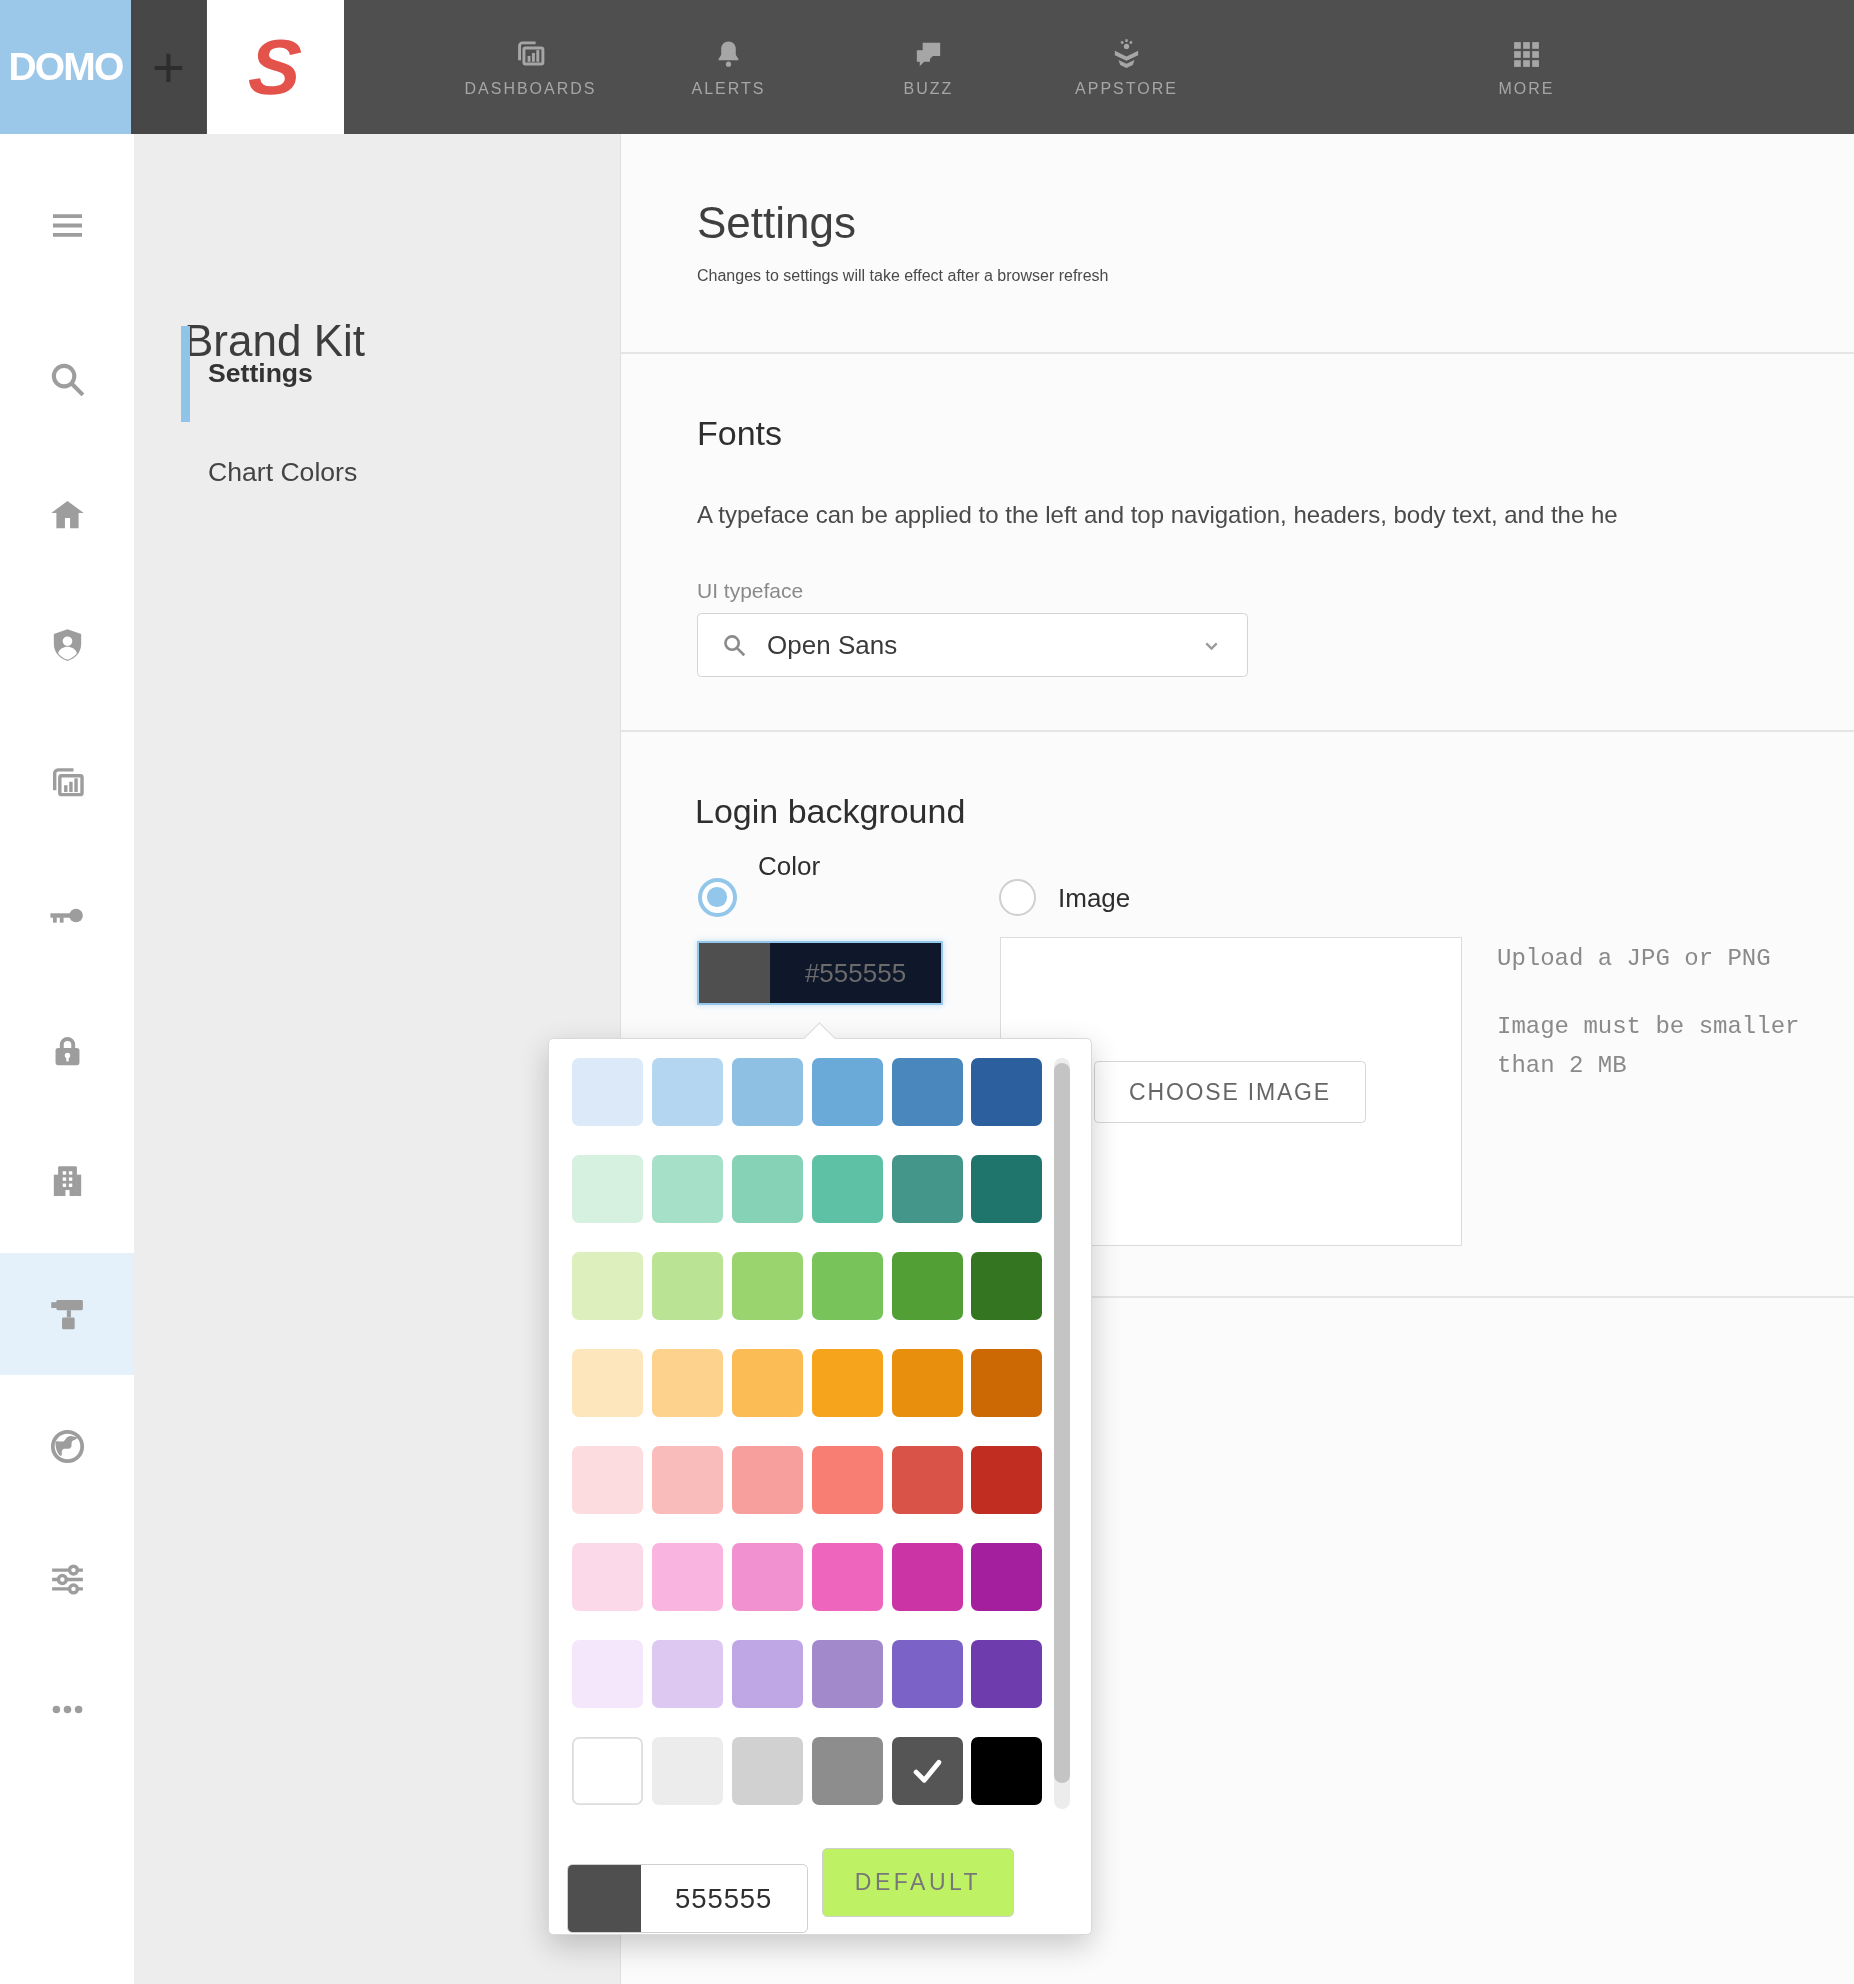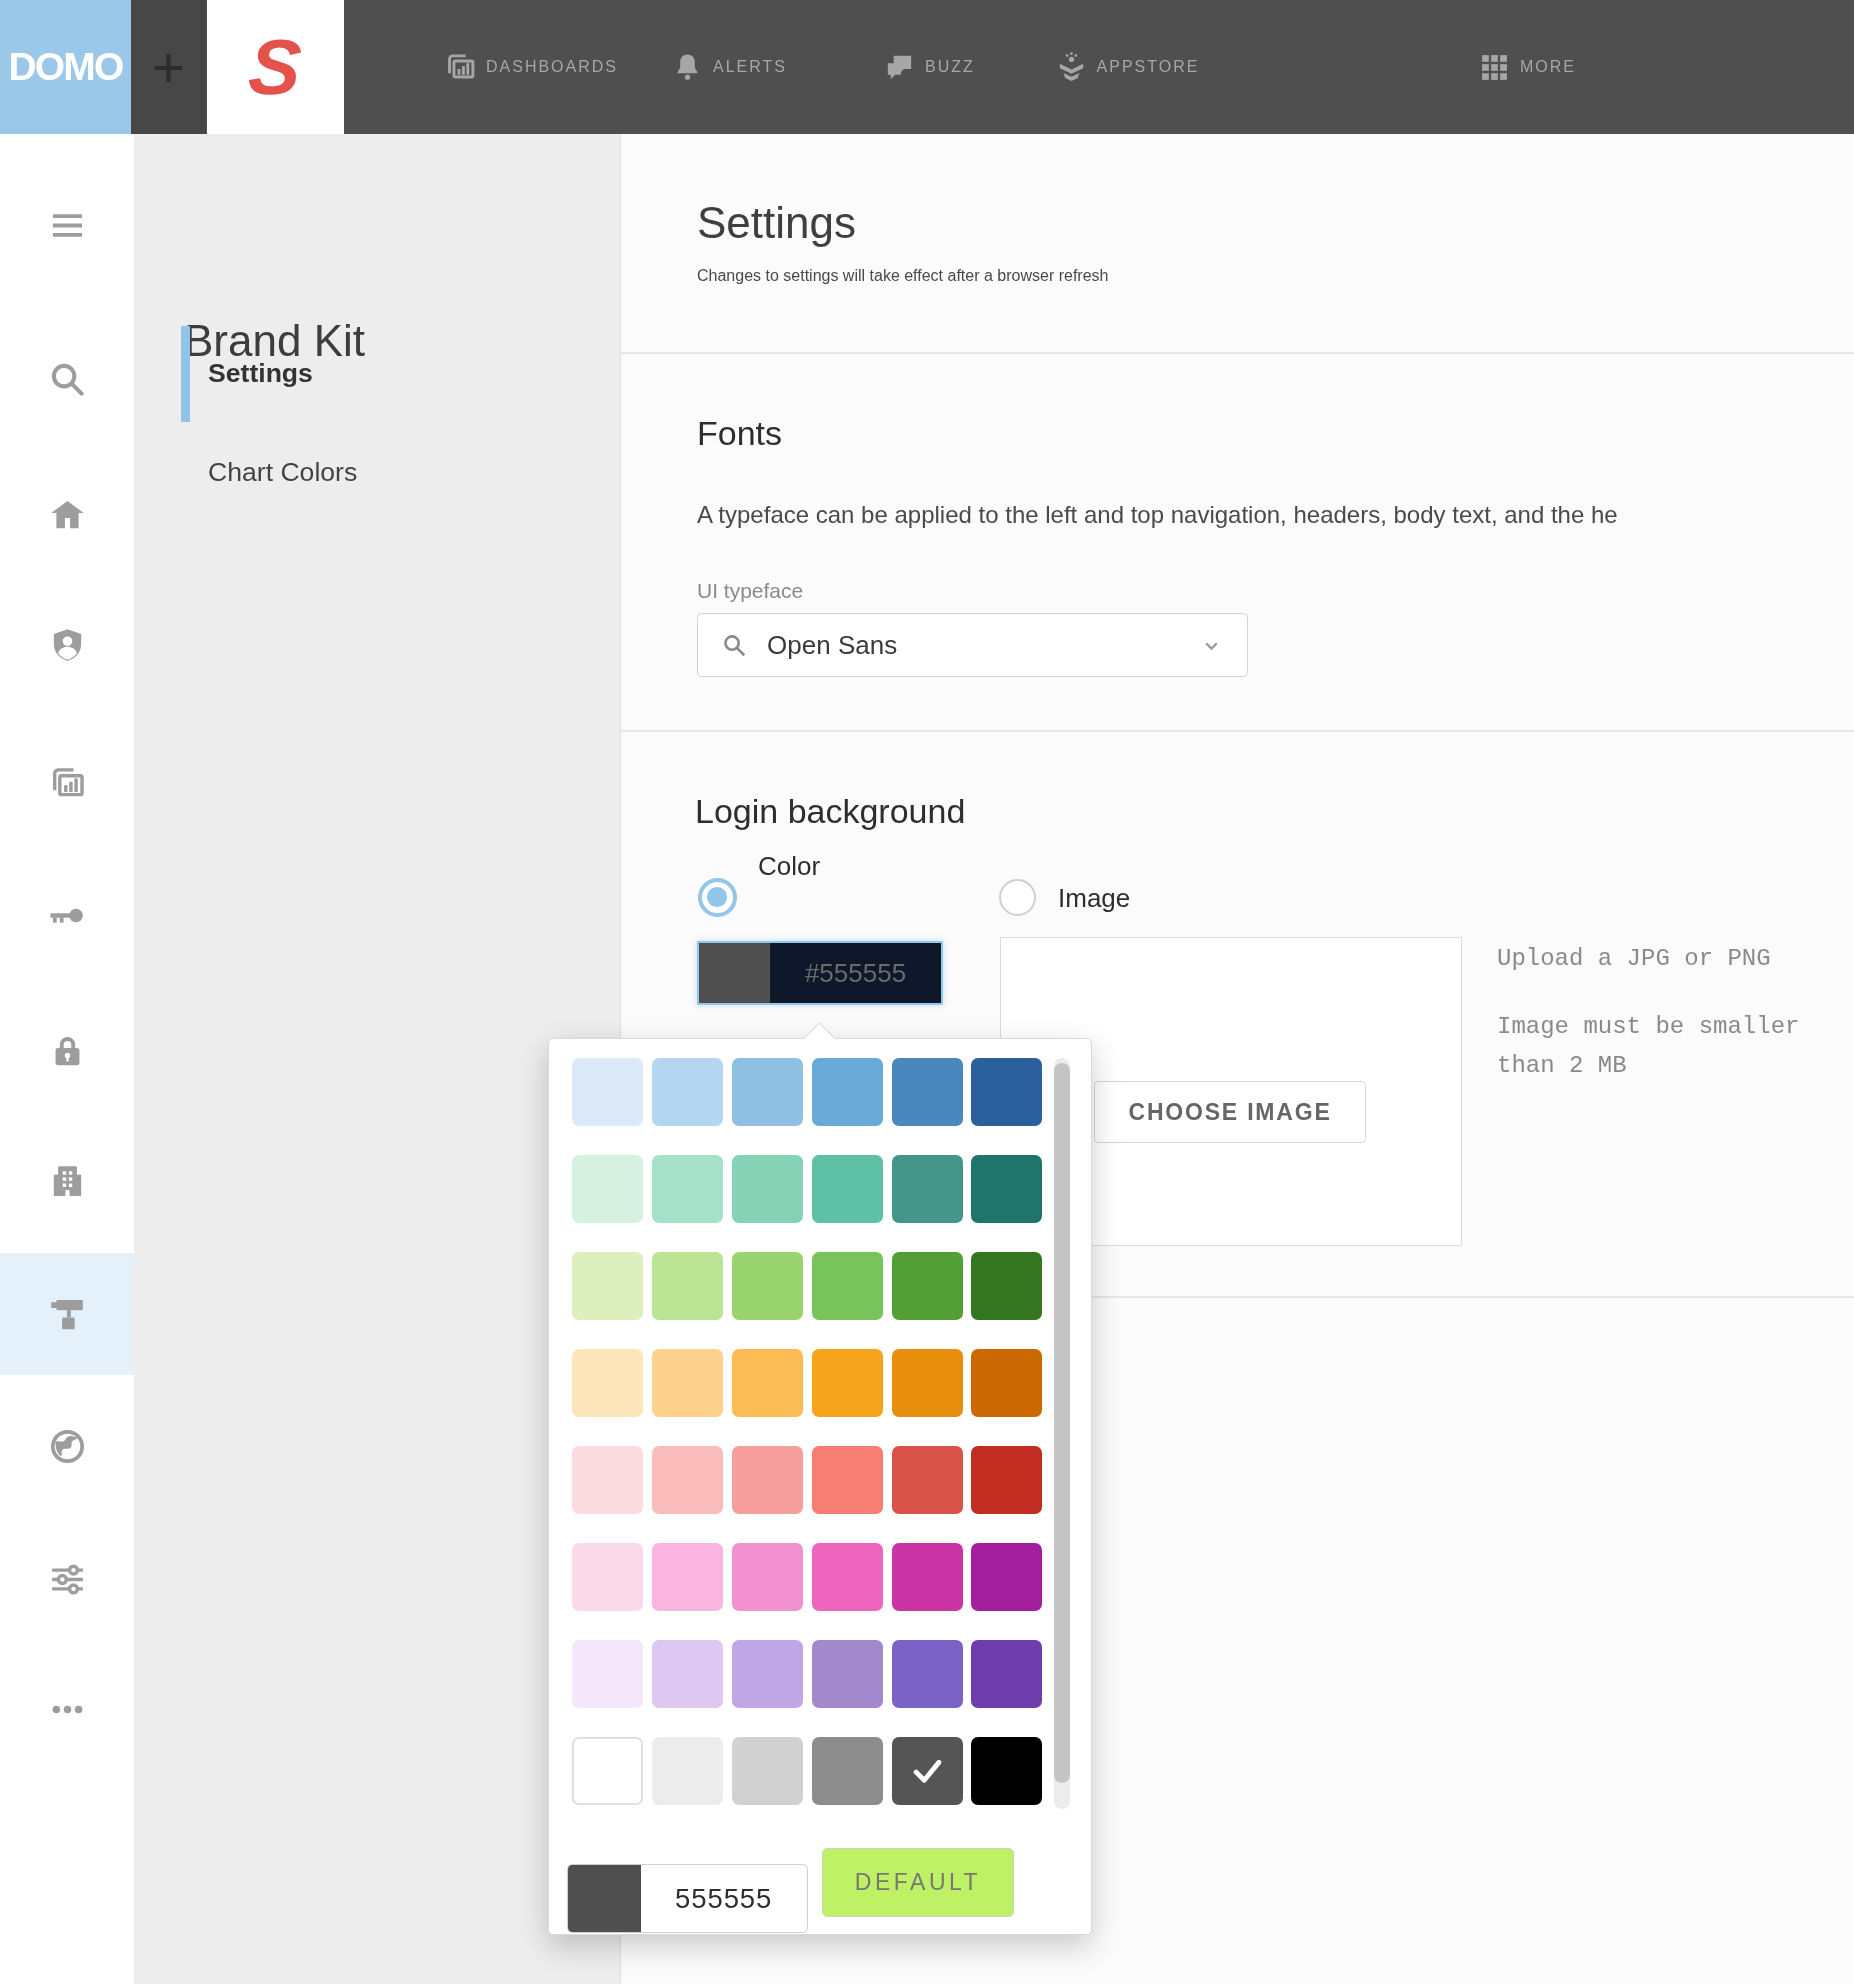--- a/index.html
+++ b/index.html
@@ -9,21 +9,21 @@
   .abs{position:absolute;}
 
   
   .topbar{left:0;top:0;width:1855px;height:134px;background:#4f4f4f;}
   .logo-tile{left:0;top:0;width:131px;height:134px;background:#9bc7e9;display:flex;align-items:center;justify-content:center;}
   .logo-text{color:#fff;font-size:39px;font-weight:800;letter-spacing:-1.8px;}
   .plus-tab{left:131px;top:0;width:75px;height:134px;background:#474747;display:flex;align-items:center;justify-content:center;}
   .plus-glyph{color:#2d2d2d;font-size:57px;font-weight:400;line-height:1;}
   .s-tile{left:207px;top:0;width:137px;height:134px;background:#ffffff;display:flex;align-items:center;justify-content:center;}
   .s-glyph{color:#e4534b;font-size:78px;font-weight:900;font-style:italic;transform:skewX(-4deg);line-height:1;}
-  .tn-item{position:absolute;top:0;height:134px;width:195px;display:flex;flex-direction:row;
+  .tn-item{position:absolute;top:0;height:134px;width:195px;display:flex;flex-direction:column;
            align-items:center;justify-content:center;gap:8px;color:#a6a6a6;cursor:pointer;}
   .tn-item svg{width:35px;height:35px;}
   .tn-label{font-size:16px;letter-spacing:2px;}
 
   
   .side{left:0;top:134px;width:134px;height:1850px;background:#ffffff;}
   .side-item{position:absolute;left:0;width:134px;height:106px;display:flex;align-items:center;justify-content:center;color:#9d9d9d;cursor:pointer;}
   .side-item svg{width:41px;height:41px;}
   .side-item.active{background:#e4f1fa;height:122px;}
 
@@ -54,22 +54,22 @@
   .radio.off{width:37px;height:37px;border:2.7px solid #cfcfcf;}
   .radio-label{position:absolute;font-size:26px;color:#2e2e2e;}
 
   .color-chip{position:absolute;left:76px;top:807px;width:246px;height:64px;border:2.7px solid #92c6ea;border-radius:1px;
               background:#0f172a;display:flex;overflow:hidden;box-shadow:0 0 6.2px rgba(146,198,234,.55);cursor:pointer;}
   .chip-dark{width:71px;height:100%;background:#4f4f4f;}
   .chip-text{flex:1;display:flex;align-items:center;justify-content:center;font-size:26px;color:#6b6b6b;}
 
   .image-box{position:absolute;left:379px;top:803px;width:462px;height:309px;background:#fff;border:1.8px solid #dcdcdc;}
   .choose-btn{position:absolute;left:473px;top:927px;width:272px;height:62px;background:#fff;border:1.8px solid #d6d6d6;
-              border-radius:4.4px;display:flex;align-items:center;justify-content:center;font-size:23px;font-weight:700;
-              letter-spacing:1.8px;color:#666;cursor:pointer;margin-top:20px;}
+              border-radius:4.4px;display:flex;align-items:center;justify-content:center;font-size:23px;font-weight:400;
+              letter-spacing:1.8px;color:#666;cursor:pointer;}
   .hint{position:absolute;left:876px;font-size:24px;color:#8a8a8a;line-height:39px;font-family:Liberation Mono, monospace;}
 
   
   .popup{left:548px;top:1038px;width:544px;height:897px;background:#fff;border:0.9px solid #d9d9d9;border-radius:5.3px;
          box-shadow:0 10.6px 30px rgba(0,0,0,.20);z-index:10;}
   .popup-arrow{position:absolute;top:-12.4px;left:259px;width:23px;height:23px;background:#fff;
                border-left:0.9px solid #d9d9d9;border-top:0.9px solid #d9d9d9;transform:rotate(45deg);}
   .grid{position:absolute;left:23px;top:18.6px;display:grid;grid-template-columns:repeat(6,71px);column-gap:8.9px;row-gap:29px;}
   .swatch{width:71px;height:68px;border-radius:7px;position:relative;cursor:pointer;}
   .swatch.white{box-shadow:inset 0 0 0 1.8px #ddd;}

